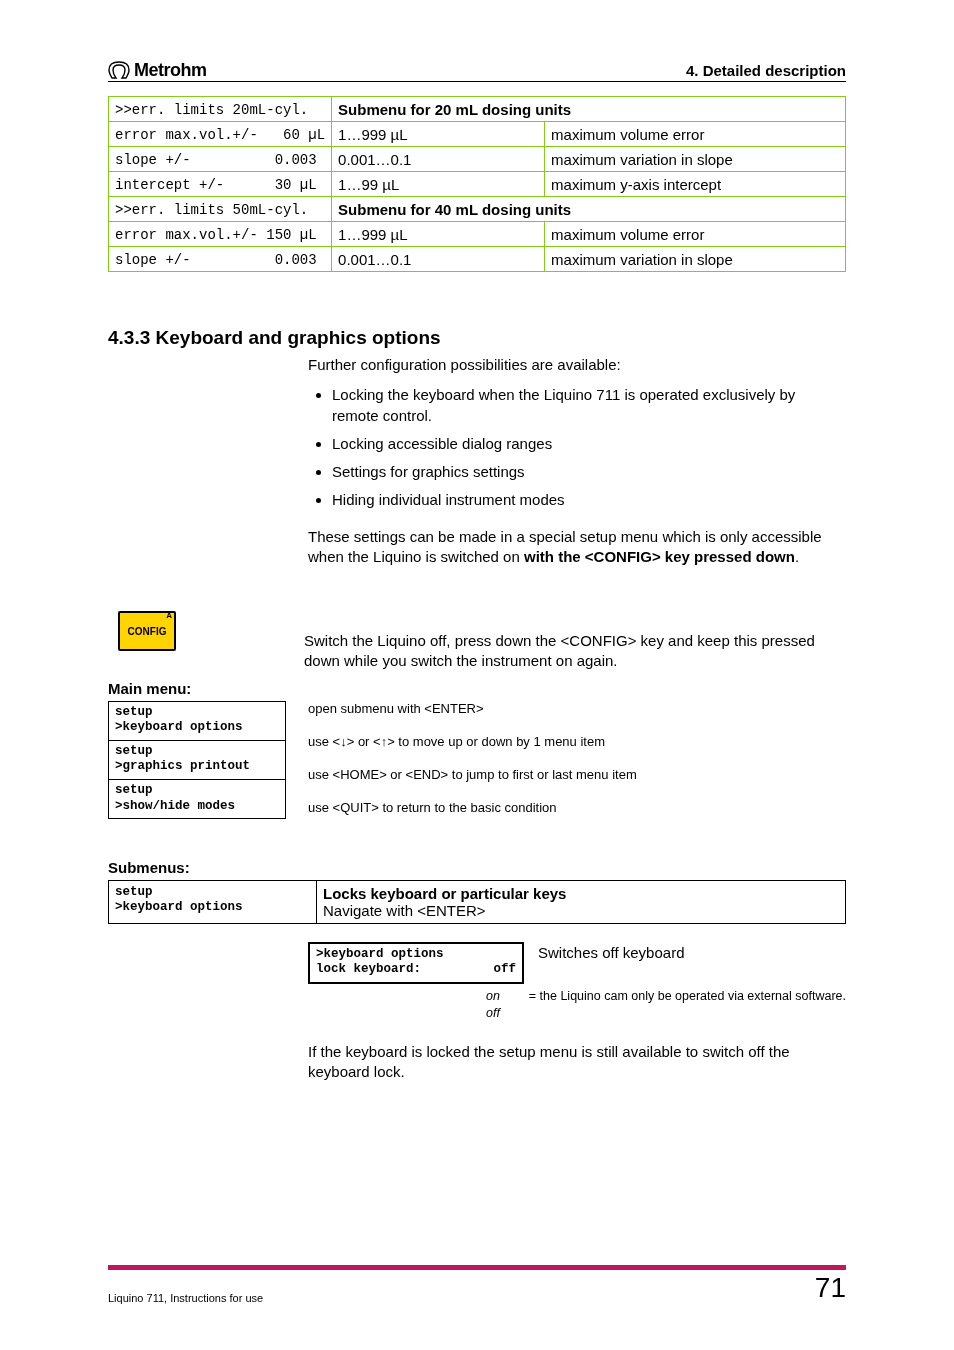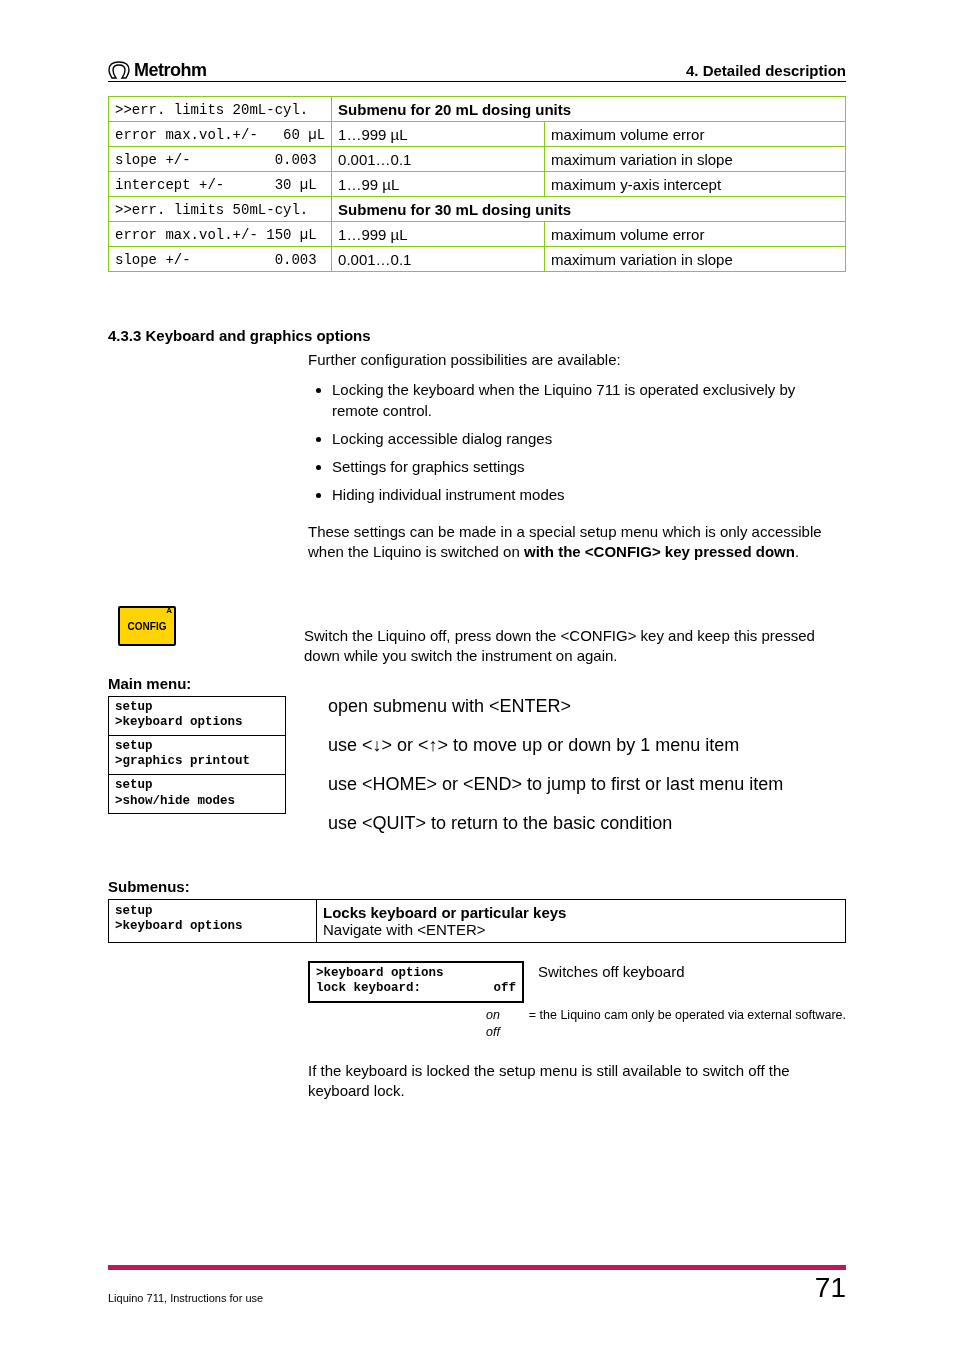--- a/index.html
+++ b/index.html
@@ -61,21 +61,21 @@
   .subhead {
     font-weight: bold;
     font-size: 15px;
   }
   .col1 { width: 195px; }
   .col2 { width: 200px; }
   .col3 { }
   h2.section {
     font-family: Arial, sans-serif;
     font-weight: 900;
-    font-size: 15px;
+    font-size: 19px;
     margin-top: 55px;
     margin-bottom: 0;
   }
   .indent { margin-left: 200px; }
   .indent p { margin: 6px 0; line-height: 1.35; }
   ul.bullets { margin: 10px 0 16px 0; padding-left: 24px; }
   ul.bullets li { margin-bottom: 8px; line-height: 1.35; }
   .config-row {
     display: flex;
     align-items: flex-start;
@@ -123,22 +123,21 @@
     padding: 3px 6px 4px 6px;
     font-family: "Courier New", monospace;
     font-size: 12.5px;
     font-weight: bold;
     line-height: 1.25;
     white-space: pre;
   }
   .menu-box + .menu-box { border-top: none; }
   .menu-desc {
     flex: 1;
-    font-size: 18px;
-    margin-left: 20px;
+    font-size: 13px;
   }
   .menu-desc .line { margin-bottom: 18px; }
   .submenus-label {
     font-weight: bold;
     margin-top: 26px;
     margin-bottom: 4px;
   }
   table.sub1 {
     width: 100%;
     border-collapse: collapse;
@@ -225,21 +224,21 @@
           <td class="col2">0.001…0.1</td>
           <td class="col3">maximum variation in slope</td>
         </tr>
         <tr>
           <td class="col1"><span class="mono">intercept +/-      30 µL</span></td>
           <td class="col2">1…99 µL</td>
           <td class="col3">maximum y-axis intercept</td>
         </tr>
         <tr>
           <td class="col1"><span class="mono">&gt;&gt;err. limits 50mL-cyl.</span></td>
-          <td colspan="2" class="subhead">Submenu for 30 mL dosing units</td>
+          <td colspan="2" class="subhead">Submenu for 40 mL dosing units</td>
         </tr>
         <tr>
           <td class="col1"><span class="mono">error max.vol.+/- 150 µL</span></td>
           <td class="col2">1…999 µL</td>
           <td class="col3">maximum volume error</td>
         </tr>
         <tr>
           <td class="col1"><span class="mono">slope +/-          0.003</span></td>
           <td class="col2">0.001…0.1</td>
           <td class="col3">maximum variation in slope</td>

